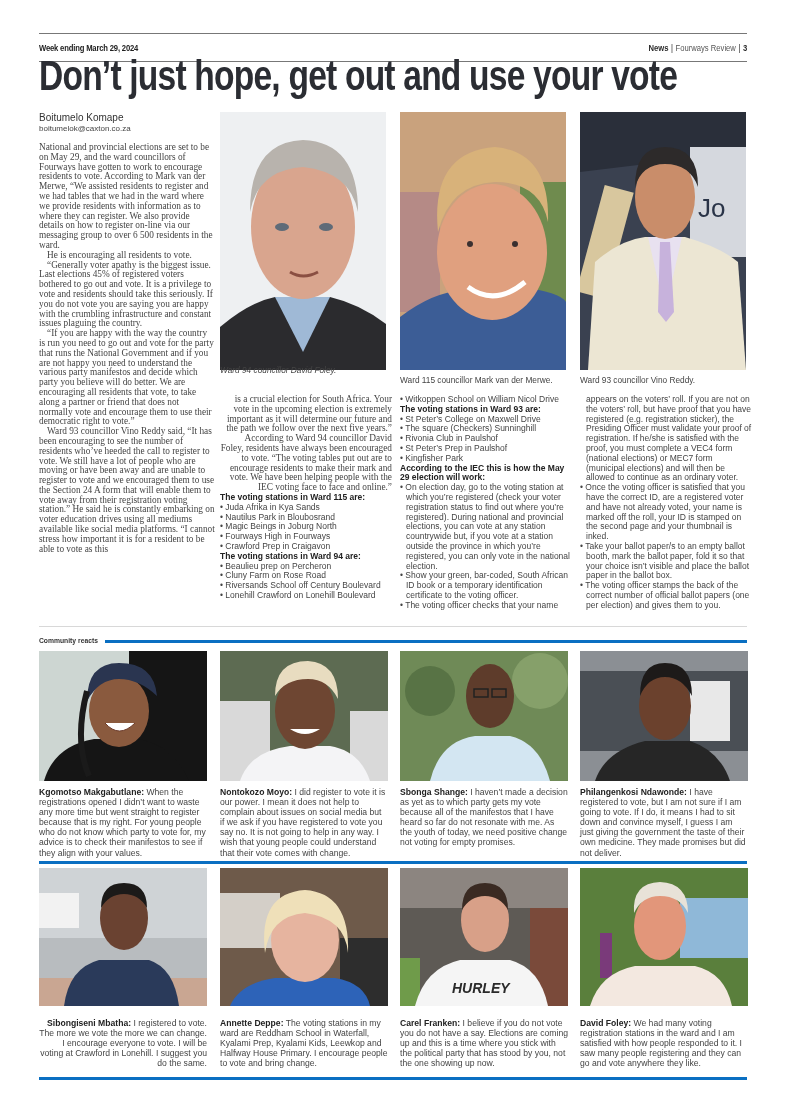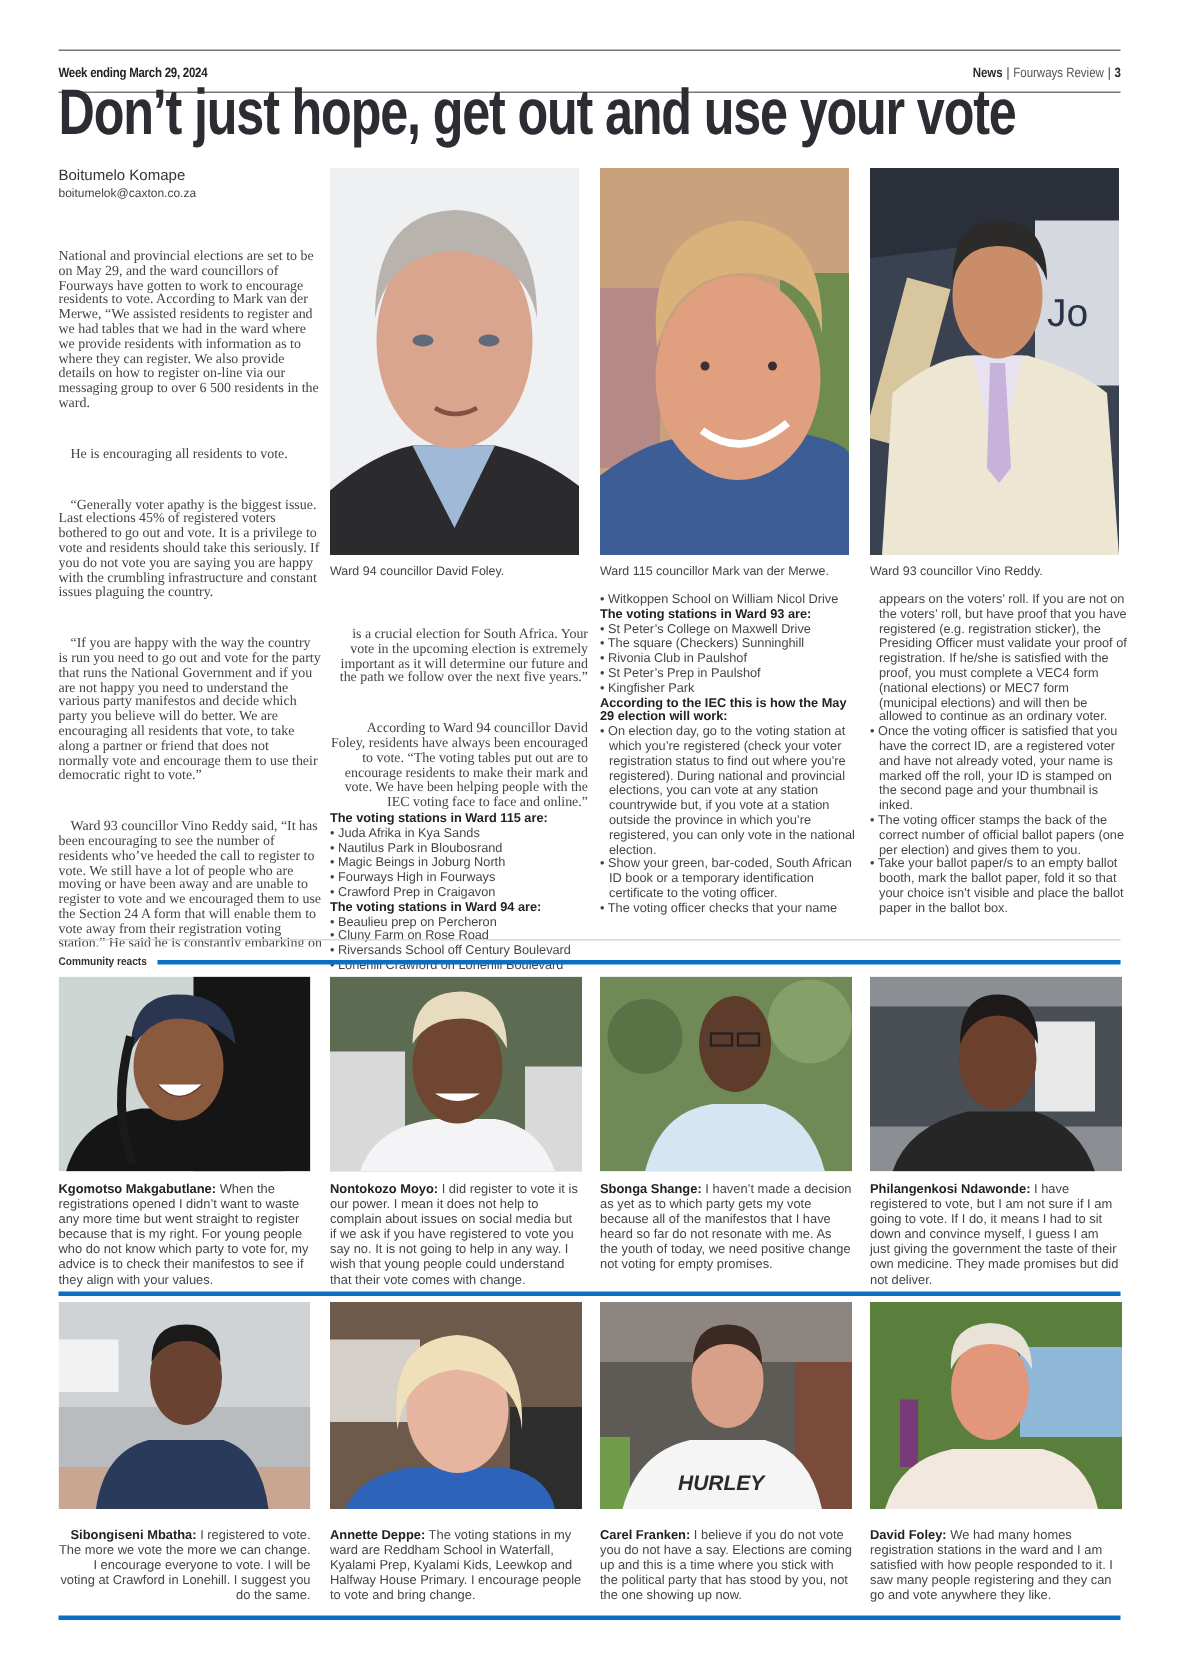--- a/index.html
+++ b/index.html
@@ -20,21 +20,21 @@
     font-family: "Liberation Sans", sans-serif; font-weight: bold; font-size: 43px;
     color: #2b2d33; letter-spacing: -1px; white-space: nowrap;
     transform: scaleX(0.78); transform-origin: left top; line-height: 46px; }
 
   .byline { position: absolute; left: 39px; top: 112px; }
   .byline .name { font-size: 10px; color: #333; display: block; }
   .byline .email { font-size: 8px; color: #444; display: block; margin-top: 1px; }
 
   .col-serif { position: absolute; font-family: "Liberation Serif", serif; font-size: 9.3px;
     line-height: 9.8px; color: #444; text-align: left; }
-  .col-serif p { text-indent: 0; margin-top: 24px; }
+  .col-serif p { text-indent: 0; }
   .col-serif p.ind { text-indent: 8px; }
 
   .col-sans { position: absolute; font-family: "Liberation Sans", sans-serif; font-size: 8.5px;
     line-height: 9.8px; color: #444; }
   .col-sans .h { font-weight: bold; color: #222; }
   .col-sans .b { padding-left: 6px; text-indent: -6px; }
 
   .photo { position: absolute; overflow: hidden; }
   .caption { position: absolute; font-size: 8.3px; color: #444; white-space: nowrap; }
 
@@ -111,21 +111,21 @@
     <text x="118" y="105" font-family="Liberation Sans, sans-serif" font-size="26" fill="#2a3448">Jo</text>
     <rect x="10" y="75" width="30" height="110" fill="#d8c79e" transform="rotate(15 25 130)"></rect>
     <path d="M8 258 L15 150 Q40 128 65 125 L105 125 Q140 135 158 150 L166 258 Z" fill="#ece6d3"></path>
     <path d="M68 125 L85 200 L102 125 Z" fill="#e8e1f0"></path>
     <path d="M80 130 L90 130 L94 200 L86 210 L78 200 Z" fill="#c7b2dc"></path>
     <ellipse cx="85" cy="85" rx="30" ry="42" fill="#c98d6a"></ellipse>
     <path d="M55 75 Q55 35 85 35 Q118 35 118 75 Q110 52 85 52 Q62 52 55 75 Z" fill="#2d2a2a"></path>
   </svg>
 </div>
 
-<div class="caption" style="left:220px; top:375px;">Ward 94 councillor David Foley.</div>
+<div class="caption" style="left:220px; top:365px;font-style:italic;">Ward 94 councillor David Foley.</div>
 <div class="caption" style="left:400px; top:375px;">Ward 115 councillor Mark van der Merwe.</div>
 <div class="caption" style="left:580px; top:375px;">Ward 93 councillor Vino Reddy.</div>
 
 <div style="position:absolute; left:220px; top:395px; width:172px;">
   <div class="col-serif" style="position:static;text-align:right;">
     <p>is a crucial election for South Africa. Your vote in the upcoming election is extremely important as it will determine our future and the path we follow over the next five years.”</p>
     <p class="ind">According to Ward 94 councillor David Foley, residents have always been encouraged to vote. “The voting tables put out are to encourage residents to make their mark and vote. We have been helping people with the IEC voting face to face and online.”</p>
   </div>
   <div class="col-sans" style="position:static;">
     <div class="h">The voting stations in Ward 115 are:</div>
@@ -152,22 +152,22 @@
   <div class="b">• Kingfisher Park</div>
   <div class="h">According to the IEC this is how the May 29 election will work:</div>
   <div class="b">• On election day, go to the voting station at which you’re registered (check your voter registration status to find out where you’re registered). During national and provincial elections, you can vote at any station countrywide but, if you vote at a station outside the province in which you’re registered, you can only vote in the national election.</div>
   <div class="b">• Show your green, bar-coded, South African ID book or a temporary identification certificate to the voting officer.</div>
   <div class="b">• The voting officer checks that your name</div>
 </div>
 
 <div class="col-sans" style="left:580px; top:395px; width:172px;">
   <div style="padding-left:6px;">appears on the voters’ roll. If you are not on the voters’ roll, but have proof that you have registered (e.g. registration sticker), the Presiding Officer must validate your proof of registration. If he/she is satisfied with the proof, you must complete a VEC4 form (national elections) or MEC7 form (municipal elections) and will then be allowed to continue as an ordinary voter.</div>
   <div class="b">• Once the voting officer is satisfied that you have the correct ID, are a registered voter and have not already voted, your name is marked off the roll, your ID is stamped on the second page and your thumbnail is inked.</div>
+  <div class="b">• Take your ballot paper/s to an empty ballot booth, mark the ballot paper, fold it so that your choice isn’t visible and place the ballot paper in the ballot box.</div>
   <div class="b">• The voting officer stamps the back of the correct number of official ballot papers (one per election) and gives them to you.</div>
-  <div class="b">• Take your ballot paper/s to an empty ballot booth, mark the ballot paper, fold it so that your choice isn’t visible and place the ballot paper in the ballot box.</div>
 </div>
 
 <div class="divider" style="left:39px; top:626px; width:708px;"></div>
 
 <div class="section-label">Community reacts</div>
 <div class="blue-rule" style="left:105px; top:640px; width:642px;"></div>
 
 <div class="photo" style="left:39px; top:651px; width:168px; height:130px;">
   <svg width="168" height="130" viewBox="0 0 168 130">
     <rect width="168" height="130" fill="#cdd6d2"></rect>
@@ -274,16 +274,16 @@
 <div class="react-text" style="left:39px; top:1018px;text-align:right;">
   <span class="who">Sibongiseni Mbatha:</span><span> I registered to vote. The more we vote the more we can change. I encourage everyone to vote. I will be voting at Crawford in Lonehill. I suggest you do the same.</span>
 </div>
 <div class="react-text" style="left:220px; top:1018px;">
   <span class="who">Annette Deppe:</span><span> The voting stations in my ward are Reddham School in Waterfall, Kyalami Prep, Kyalami Kids, Leewkop and Halfway House Primary. I encourage people to vote and bring change.</span>
 </div>
 <div class="react-text" style="left:400px; top:1018px;">
   <span class="who">Carel Franken:</span><span>  I believe if you do not vote you do not have a say. Elections are coming up and this is a time where you stick with the political party that has stood by you, not the one showing up now.</span>
 </div>
 <div class="react-text" style="left:580px; top:1018px;">
-  <span class="who">David Foley:</span><span> We had many homes registration stations in the ward and I am satisfied with how people responded to it. I saw many people registering and they can go and vote anywhere they like.</span>
+  <span class="who">David Foley:</span><span> We had many voting registration stations in the ward and I am satisfied with how people responded to it. I saw many people registering and they can go and vote anywhere they like.</span>
 </div>
 
 <div class="blue-rule" style="left:39px; top:1077px; width:708px;"></div>
 
 </body></html>

